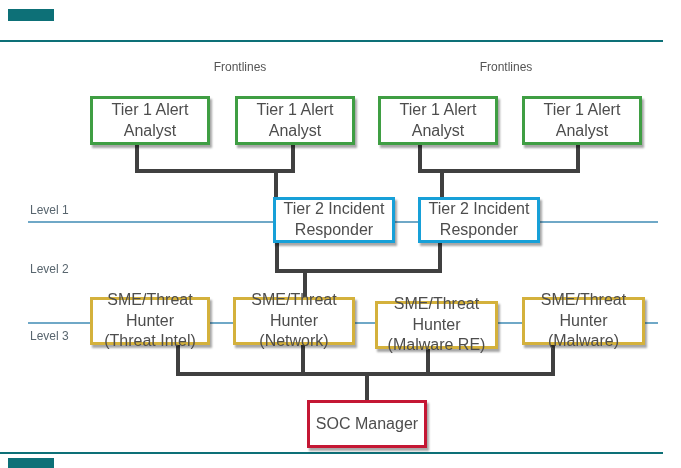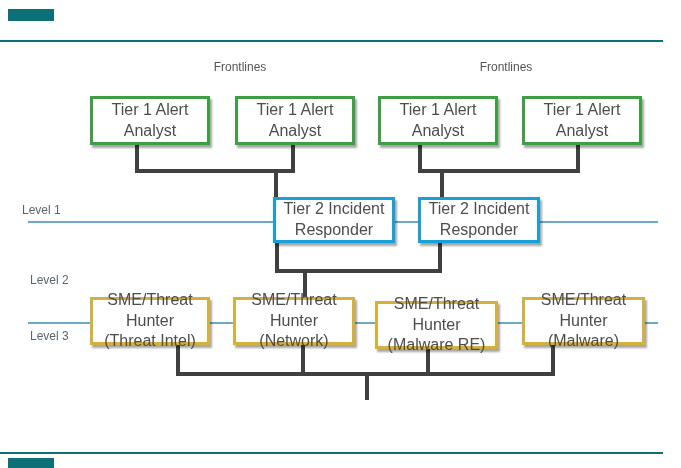--- a/index.html
+++ b/index.html
@@ -23,22 +23,22 @@
                 background: var(--level-line, #6fa8c7); z-index: 1; }
   #level-line-1 { top: 221px; }
   #level-line-3 { top: 322px; }
 
   
   .txt-label { position: absolute; font-size: 12px; color: var(--label-text, #58656e);
                z-index: 1; white-space: nowrap; }
   .frontlines { color: #555555; width: 100px; text-align: center; }
   #frontlines-1 { left: 190px; top: 60px; }
   #frontlines-2 { left: 456px; top: 60px; }
-  #level-label-1 { left: 22px; top: 203px; }
-  #level-label-2 { left: 30px; top: 273px; }
+  #level-label-1 { left: 30px; top: 203px; }
+  #level-label-2 { left: 30px; top: 262px; }
   #level-label-3 { left: 30px; top: 329px; }
 
   
   .conn { position: absolute; background: var(--connector, #404040); z-index: 2; }
 
   
   .node {
     position: absolute; z-index: 3;
     box-sizing: border-box;
     background: #ffffff;
@@ -165,14 +165,17 @@
   </div>
   <div class="node sme" id="s3">
     <span>SME/Threat Hunter</span>
     <span>(Malware RE)</span>
   </div>
   <div class="node sme" id="s4">
     <span>SME/Threat Hunter</span>
     <span>(Malware)</span>
   </div>
 
+  <div class="node mgr" id="mgr">
+    <span>SOC Manager</span>
+  </div>
 
 </div>
 
 </body></html>

